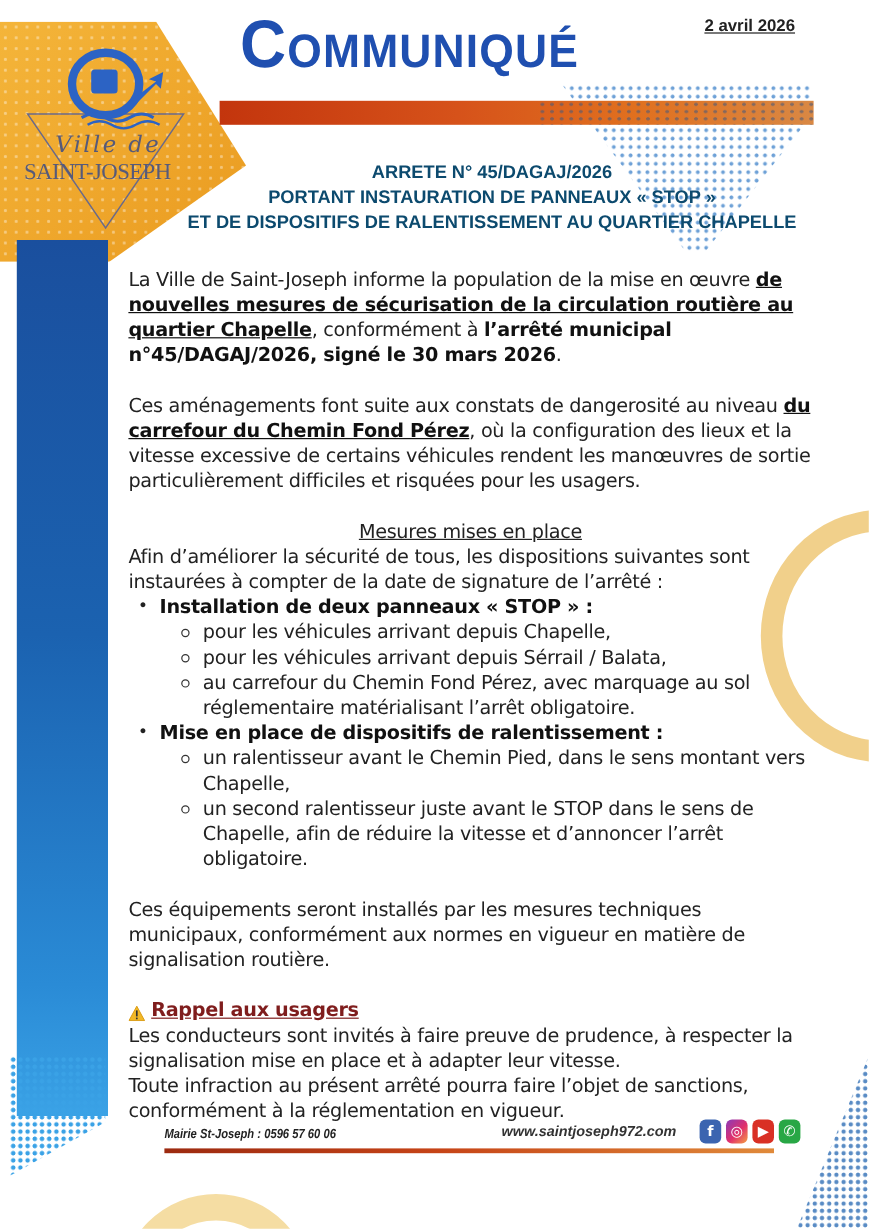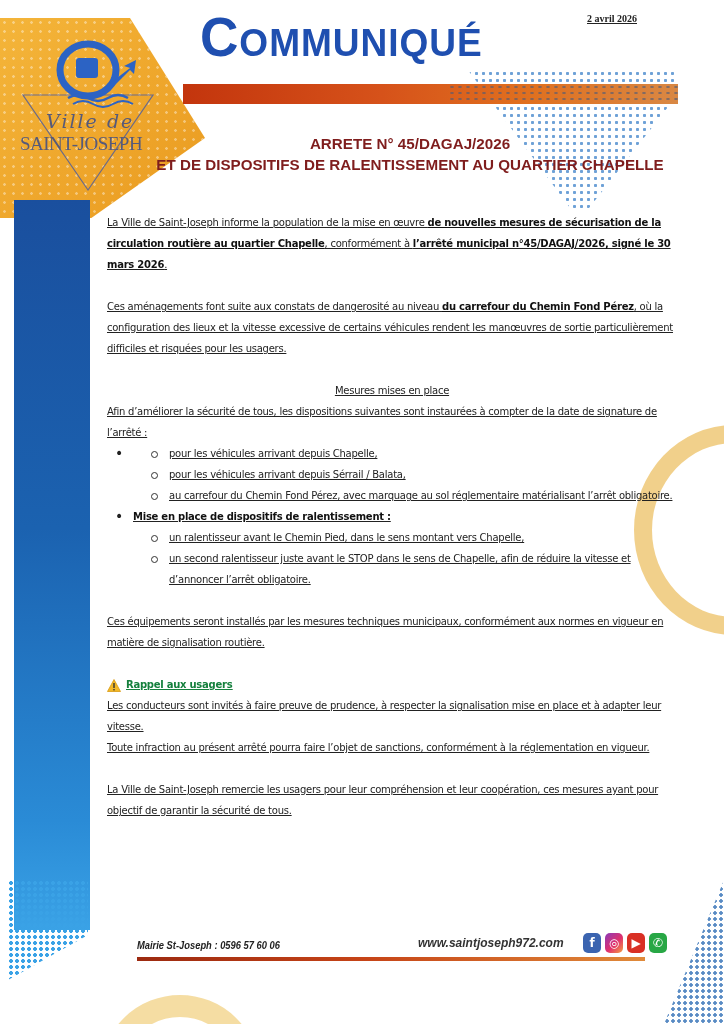--- a/index.html
+++ b/index.html
@@ -55,50 +55,50 @@
   .logo svg { width: 100%; height: 100%; }
   .logo-ville { position: absolute; left: 28px; top: 70px; font-family: "DejaVu Serif", serif; font-style: italic; font-size: 19px; color: #565a7a; letter-spacing: 2px; }
   .logo-city { position: absolute; left: 2px; top: 93px; font-family: "Liberation Serif", serif; font-size: 19px; color: #565a7a; letter-spacing: -0.5px; white-space: nowrap; }
 
   .main-title {
     position: absolute; left: 200px; top: 4px;
     font-family: "Liberation Sans", sans-serif; font-weight: bold;
     color: #1f4fb0; font-size: 56px; letter-spacing: 1px;
     font-variant: small-caps; transform: scaleX(0.95); transform-origin: left;
   }
-  .date { position: absolute; left: 587px; top: 13px; font-size: 10px; font-weight: bold; text-decoration: underline; color: #222; font-family: Liberation Serif, serif; }
+  .date { position: absolute; left: 587px; top: 13px; font-size: 14px; font-weight: bold; text-decoration: underline; color: #222; }
 
   .header-bar {
     position: absolute; left: 183px; top: 84px; width: 495px; height: 20px;
     background: linear-gradient(90deg, #c3350d 0%, #d6521a 40%, #e0701f 70%, #d98844 100%);
   }
   .header-bar::after {
     content: ""; position: absolute; right: 0; top: 0; width: 230px; height: 100%;
     background-image: radial-gradient(#4a5a7a 1.4px, transparent 2px);
     background-size: 8px 6px; opacity: 0.6;
   }
 
-  .decree { position: absolute; left: 110px; top: 133px; width: 600px; text-align: center; font-weight: bold; font-size: 15.2px; line-height: 21px; color: #7f1d1d; }
+  .decree { position: absolute; left: 110px; top: 133px; width: 600px; text-align: center; font-weight: bold; font-size: 15.2px; line-height: 21px; color: #0c4a6e; }
 
   
-  .content { position: absolute; left: 107px; top: 212px; width: 570px; font-family: "DejaVu Sans", sans-serif; font-size: 10px; line-height: 21px; color: #222; letter-spacing: -0.25px; text-decoration: underline; }
+  .content { position: absolute; left: 107px; top: 222px; width: 570px; font-family: "DejaVu Sans", sans-serif; font-size: 16px; line-height: 21px; color: #222; letter-spacing: -0.25px; }
   .content p { margin-bottom: 21px; }
   .content b { font-weight: bold; color: #111; }
   .content u { text-decoration: underline; }
   .section-title { text-decoration: underline; text-align: center; }
   ul.lvl1 { list-style: none; margin-left: 6px; margin-bottom: 21px; }
   ul.lvl1 > li { position: relative; padding-left: 20px; }
   ul.lvl1 > li::before { content: "•"; position: absolute; left: 2px; top: 0; font-size: 14px; }
   ul.lvl2 { list-style: none; margin-left: 14px; }
   ul.lvl2 > li { position: relative; padding-left: 22px; }
   ul.lvl2 > li::before { content: ""; position: absolute; left: 4px; top: 8px; width: 5px; height: 5px; border: 1px solid #333; border-radius: 50%; }
 
   .recall-head { display: flex; align-items: center; gap: 5px; }
   .warn-icon { display: inline-block; width: 14px; height: 13px; }
-  .recall-title { color: #15803d; font-weight: bold; text-decoration: underline; }
+  .recall-title { color: #7f1d1d; font-weight: bold; text-decoration: underline; }
   .no-gap { margin-bottom: 0 !important; }
 
   
   .footer-left { position: absolute; left: 137px; top: 939px; font-weight: bold; font-style: italic; font-size: 11px; color: #222; transform: scaleX(0.85); transform-origin: left; }
   .footer-url { position: absolute; left: 418px; top: 936px; font-weight: bold; font-style: italic; font-size: 12px; color: #333; }
   .footer-line { position: absolute; left: 137px; top: 957px; width: 508px; height: 4px; background: linear-gradient(90deg, #9c2a10 0%, #c64417 45%, #e08a3a 100%); }
   .socials { position: absolute; left: 583px; top: 933px; display: flex; gap: 4px; }
   .social { width: 18px; height: 20px; border-radius: 5px; display: flex; align-items: center; justify-content: center; color: #fff; font-weight: bold; font-size: 12px; font-family: "DejaVu Sans", sans-serif; }
   .s-fb { background: #3b64b0; }
   .s-ig { background: linear-gradient(135deg, #8a3ab9 0%, #e1306c 55%, #f5a142 100%); }
@@ -128,36 +128,38 @@
   <div class="logo-ville">Ville de</div>
   <div class="logo-city">SAINT-JOSEPH</div>
 </div>
 
 <div class="main-title">Communiqué</div>
 <div class="date">2 avril 2026</div>
 <div class="header-bar"></div>
 
 <div class="decree">
   <div>ARRETE N° 45/DAGAJ/2026</div>
+  <div>PORTANT INSTAURATION DE PANNEAUX « STOP »</div>
   <div>ET DE DISPOSITIFS DE RALENTISSEMENT AU QUARTIER CHAPELLE</div>
 </div>
 
 <div class="content">
   <p>
     <span>La Ville de Saint-Joseph informe la population de la mise en œuvre </span><b><u>de nouvelles mesures de sécurisation de la circulation routière au quartier Chapelle</u></b><span>, conformément à </span><b>l’arrêté municipal n°45/DAGAJ/2026, signé le 30 mars 2026</b><span>.</span>
   </p>
 
   <p>
     <span>Ces aménagements font suite aux constats de dangerosité au niveau </span><b><u>du carrefour du Chemin Fond Pérez</u></b><span>, où la configuration des lieux et la vitesse excessive de certains véhicules rendent les manœuvres de sortie particulièrement difficiles et risquées pour les usagers.</span>
   </p>
 
   <div class="section-title">Mesures mises en place</div>
   <div>Afin d’améliorer la sécurité de tous, les dispositions suivantes sont instaurées à compter de la date de signature de l’arrêté :</div>
   <ul class="lvl1">
     <li>
+      <b>Installation de deux panneaux « STOP » :</b>
       <ul class="lvl2">
         <li>pour les véhicules arrivant depuis Chapelle,</li>
         <li>pour les véhicules arrivant depuis Sérrail / Balata,</li>
         <li> au carrefour du Chemin Fond Pérez, avec marquage au sol réglementaire matérialisant l’arrêt obligatoire.</li>
       </ul>
     </li>
     <li>
       <b>Mise en place de dispositifs de ralentissement :</b>
       <ul class="lvl2">
         <li>un ralentisseur avant le Chemin Pied, dans le sens montant vers Chapelle,</li>
@@ -174,21 +176,20 @@
           <polygon points="7,0.5 13.5,12.5 0.5,12.5" fill="#f2b827" stroke="#d99a10" stroke-width="0.8"></polygon>
           <rect x="6.3" y="4" width="1.4" height="5" fill="#333"></rect>
           <rect x="6.3" y="10" width="1.4" height="1.4" fill="#333"></rect>
         </svg>
     </span>
     <span class="recall-title">Rappel aux usagers</span>
   </div>
   <div>Les conducteurs sont invités à faire preuve de prudence, à respecter la signalisation mise en place et à adapter leur vitesse.</div>
   <p>Toute infraction au présent arrêté pourra faire l’objet de sanctions, conformément à la réglementation en vigueur.</p>
 
-  <p class="no-gap">La Ville de Saint-Joseph remercie les usagers pour leur compréhension et leur coopération, ces mesures ayant pour objectif de garantir la sécurité de tous.</p>
 </div>
 
 <div class="footer-left">Mairie St-Joseph : 0596 57 60 06</div>
 <div class="footer-url">www.saintjoseph972.com</div>
 <div class="socials">
   <div class="social s-fb">f</div>
   <div class="social s-ig">◎</div>
   <div class="social s-yt">▶</div>
   <div class="social s-wa">✆</div>
 </div>

